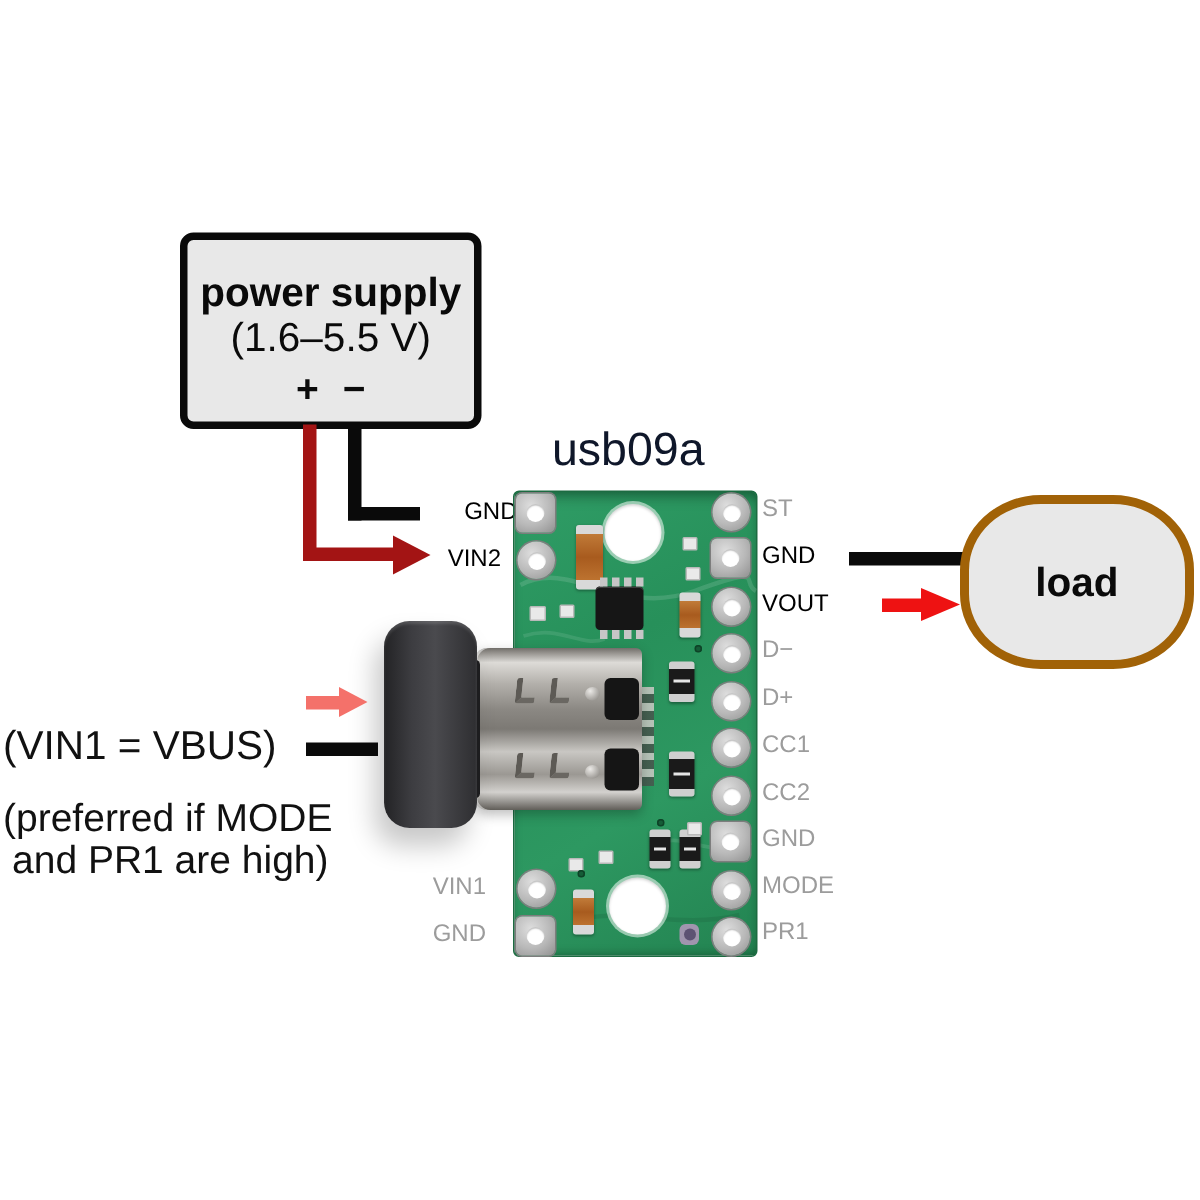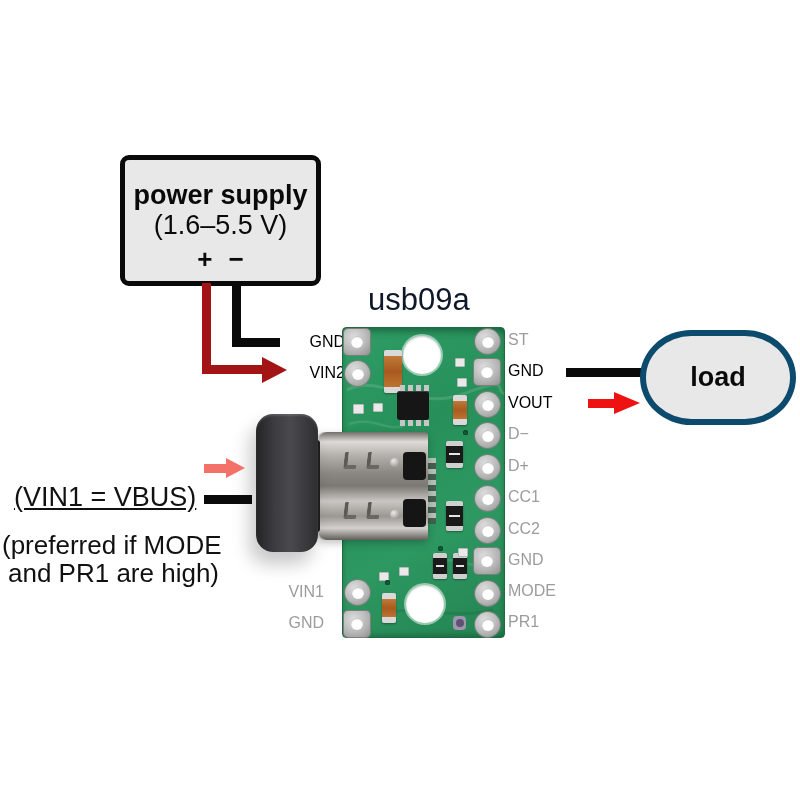--- a/index.html
+++ b/index.html
@@ -20,22 +20,22 @@
   
   .big-label { position:absolute; font-size:16px; font-weight:normal; line-height:26px; color:#000; white-space:nowrap; }
   .big-label.gray { color:#9c9c9c; }
   .ra { width:200px; text-align:right; }
   .ann-b { position:absolute; font-size:27px; font-weight:bold; line-height:28px; color:#0a0a0a; white-space:nowrap; }
   .ann { position:absolute; font-size:27px; line-height:28px; color:#111; white-space:nowrap; }
   .ann.small { font-size:26px; }
   .title { position:absolute; font-size:31px; line-height:33px; color:#0f172a; }
 
   
-  .load { position:absolute; left:640px; top:330px; width:156px; height:95px;
-          background:#e8e8e8; border:6px solid #0c4a6e; border-radius:54px / 50px;
+  .load { position:absolute; left:640px; top:330px; width:156px; height:116px;
+          background:#e8e8e8; border:6px solid #a16207; border-radius:54px / 50px;
           display:flex; align-items:center; justify-content:center; }
   .load-label { font-size:27px; font-weight:bold; color:#0a0a0a; }
 
   
   .board { position:absolute; left:342px; top:327px; width:163px; height:311px;
            background:linear-gradient(150deg,#2f9d66 0%,#27905a 35%,#2d9861 65%,#238351 100%);
            border:1px solid #1c6b41; border-radius:4px;
            box-shadow: inset 0 7px 9px -5px rgba(0,25,12,.5), inset 0 -4px 6px -3px rgba(0,25,12,.35); }
   .hole { position:absolute; border-radius:50%; background:#ffffff;
           box-shadow: 0 0 0 2px rgba(245,252,248,.55), inset 0 1px 2px rgba(0,0,0,.18); }
@@ -95,21 +95,21 @@
 
   <div class="wire red" style="left:202px; top:283px; width:9px; height:91px;"></div>
   <div class="wire red" style="left:202px; top:365px; width:62px; height:9px;"></div>
   <div class="arrow-e" style="left:262px; top:357px; border-left:25px solid #a31414; border-top:13px solid transparent; border-bottom:13px solid transparent;"></div>
   <div class="wire" style="left:232px; top:283px; width:9px; height:64px;"></div>
   <div class="wire" style="left:232px; top:338px; width:48px; height:9px;"></div>
 
   <div class="title" style="left:368px; top:283px;">usb09a</div>
 
   <div class="big-label ra" style="left:145px; top:329px;">GND</div>
-  <div class="big-label ra" style="left:145px; top:360px;">VIN2</div>
+  <div class="big-label ra" style="left:134px; top:360px;">VIN2</div>
 
   <div class="big-label gray ra" style="left:124px; top:579px;">VIN1</div>
   <div class="big-label gray ra" style="left:124px; top:610px;">GND</div>
 
   <div class="big-label gray" style="left:508px; top:327px;">ST</div>
   <div class="big-label" style="left:508px; top:358px;">GND</div>
   <div class="big-label" style="left:508px; top:390px;">VOUT</div>
   <div class="big-label gray" style="left:508px; top:421px;">D−</div>
   <div class="big-label gray" style="left:508px; top:453px;">D+</div>
   <div class="big-label gray" style="left:508px; top:484px;">CC1</div>
@@ -226,21 +226,21 @@
   <div class="groove" style="left:367px; top:502px;"></div>
   <div class="dimple" style="left:390px; top:458px;"></div>
   <div class="dimple" style="left:390px; top:510px;"></div>
   <div class="slot" style="left:403px; top:452px;"></div>
   <div class="slot" style="left:403px; top:499px;"></div>
   <div class="usb-neck"></div>
   <div class="usb-plug"></div>
 
   <div class="wire" style="left:204px; top:464px; width:24px; height:9px; background:#f4716a;"></div>
   <div class="arrow-e" style="left:226px; top:458px; border-left:19px solid #f4716a; border-top:10px solid transparent; border-bottom:10px solid transparent;"></div>
-  <div class="ann" style="left:14px; top:483px;text-decoration:underline;">(VIN1 = VBUS)</div>
+  <div class="ann" style="left:2px; top:483px;">(VIN1 = VBUS)</div>
   <div class="wire" style="left:204px; top:495px; width:48px; height:9px;"></div>
   <div class="ann small" style="left:2px; top:531px;">(preferred if MODE</div>
   <div class="ann small" style="left:8px; top:559px;">and PR1 are high)</div>
 
   <div class="wire" style="left:566px; top:368px; width:80px; height:9px;"></div>
   <div class="wire" style="left:588px; top:399px; width:28px; height:9px; background:#ee1212;"></div>
   <div class="arrow-e" style="left:614px; top:392px; border-left:26px solid #ee1212; border-top:11px solid transparent; border-bottom:11px solid transparent;"></div>
   <div class="load">
     <div class="load-label">load</div>
   </div>

